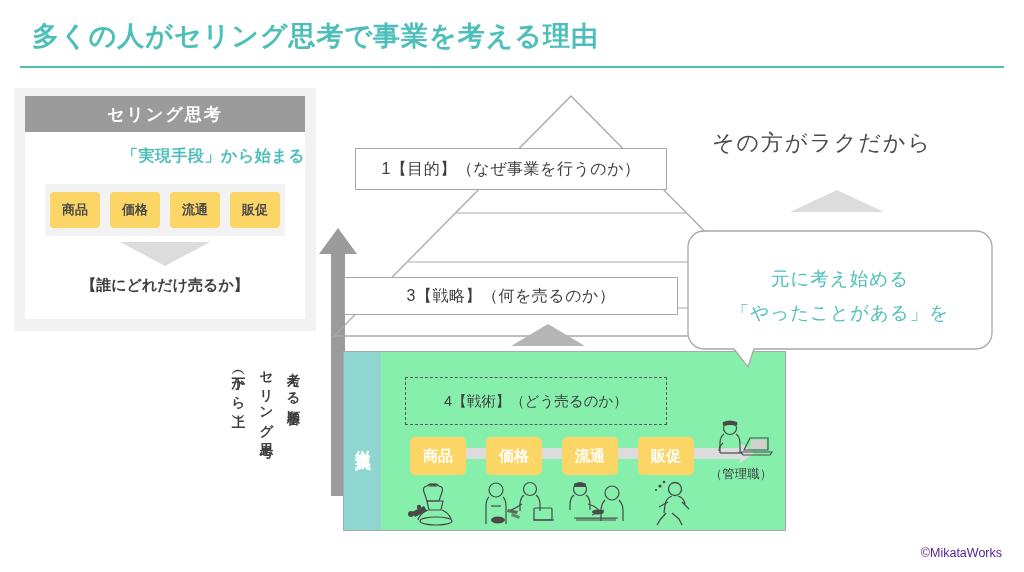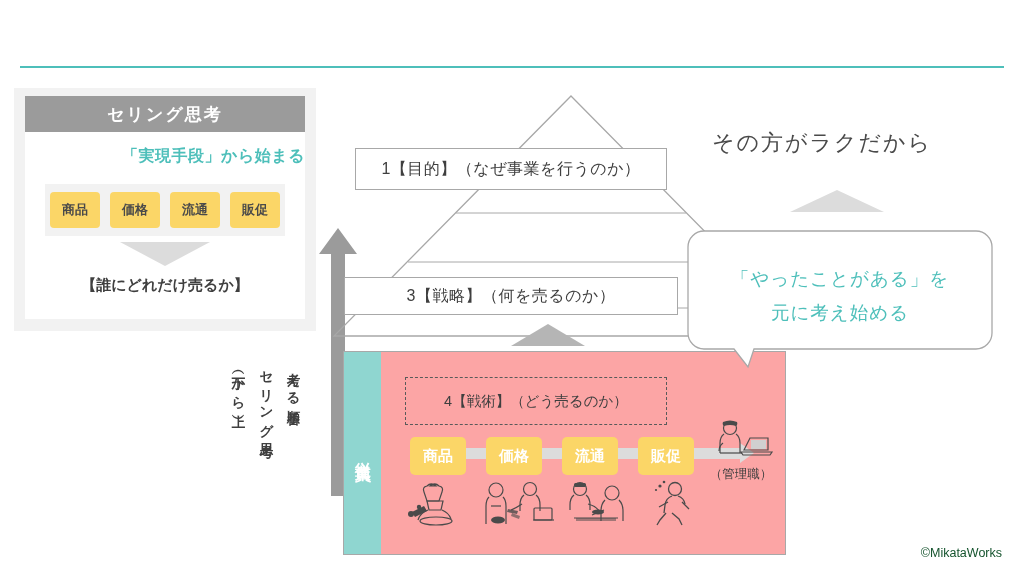--- a/index.html
+++ b/index.html
@@ -119,22 +119,22 @@
     position: absolute; left: 511px; top: 324px;
     width: 0; height: 0;
     border-left: 37px solid transparent;
     border-right: 37px solid transparent;
     border-bottom: 22px solid #B5B5B5;
   }
 
   
   #bottom-box {
     position: absolute; left: 343px; top: 351px;
-    width: 443px; height: 204px;
-    background: #fca5a5;
+    width: 443px; height: 180px;
+    background: #86efac;
     border: 1.2px solid #A8A8A8;
   }
   #employee-band {
     position: absolute; left: 0; top: 0;
     width: 37px; height: 100%;
     background: #8FD6D0;
     display: flex; align-items: center; justify-content: center;
   }
   #employee-band-label {
     writing-mode: vertical-rl;
@@ -186,28 +186,29 @@
   #speech-text {
     position: absolute; left: 706px; top: 262px;
     width: 268px; text-align: center;
     font-size: 18.5px; color: #4DBFBA;
     line-height: 1.85; letter-spacing: 1px;
   }
 
   
   #footer-copyright {
     position: absolute; right: 22px; bottom: 12px;
-    font-size: 12.5px; color: #14532d;
+    font-size: 12.5px; color: #4c1d95;
   }
 </style>
 </head>
 <body>
 
 <div class="stage">
 
+  <div id="page-title">多くの人がセリング思考で事業を考える理由</div>
   <div id="title-rule"></div>
 
   <div id="left-panel">
     <div id="left-panel-inner">
       <div id="left-panel-header">セリング思考</div>
       <div id="left-subtitle">「実現手段」から始まる</div>
 
       <div id="left-chip-strip">
         <div class="chip-light">商品</div>
         <div class="chip-light">価格</div>
@@ -351,19 +352,19 @@
   </div>
 
   <div id="reason-text">その方がラクだから</div>
   <div id="reason-arrow"></div>
 
   <svg id="speech-bubble" width="308" height="140">
     <path d="M18 2 h272 a16 16 0 0 1 16 16 v86 a16 16 0 0 1 -16 16 h-222
              l-6 18 l-14 -18 h-30 a16 16 0 0 1 -16 -16 v-86 a16 16 0 0 1 16 -16 z" fill="#ffffff" stroke="#A8A8A8" stroke-width="1.3"></path>
   </svg>
   <div id="speech-text">
+    <div>元に考え始める</div>
     <div>「やったことがある」を</div>
-    <div>元に考え始める</div>
   </div>
 
   <div id="footer-copyright">©MikataWorks</div>
 
 </div>
 
 </body></html>

